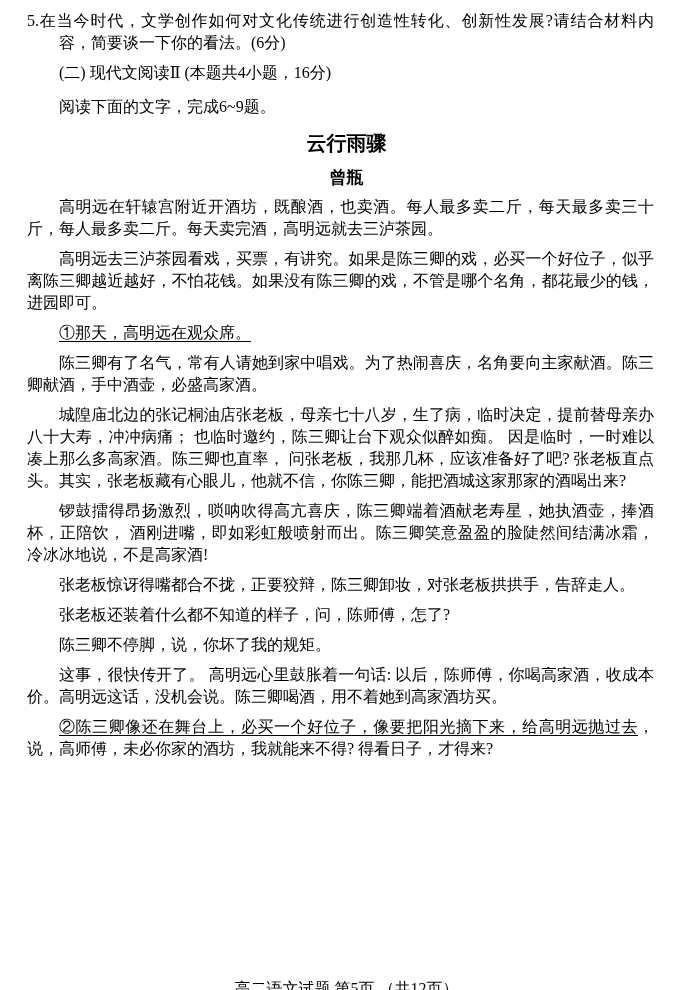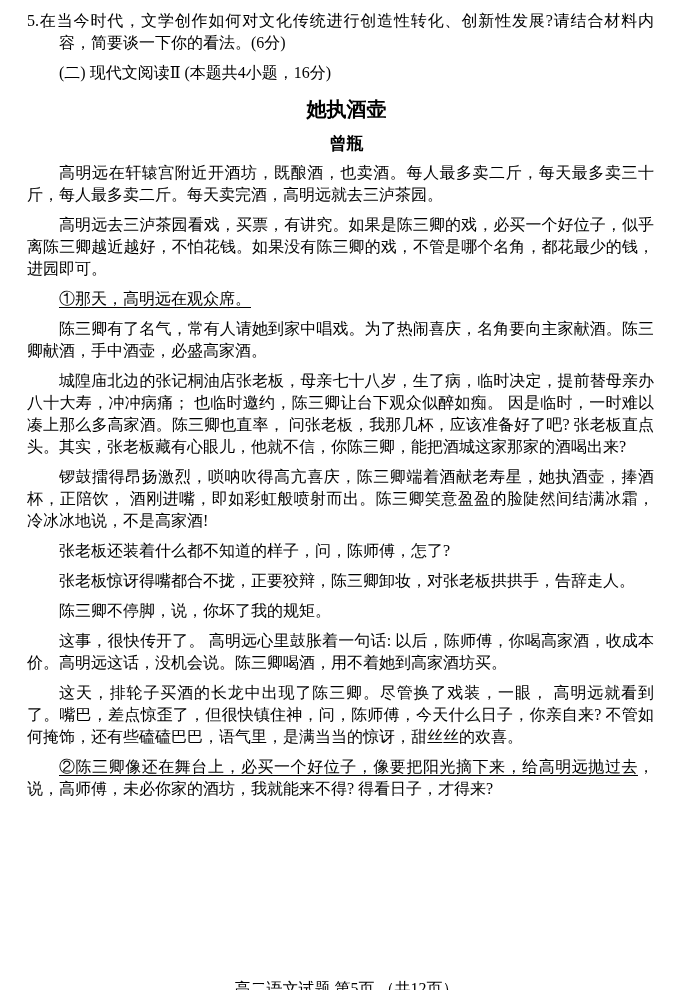--- a/index.html
+++ b/index.html
@@ -45,29 +45,29 @@
     text-align: center; font-size: 16px; line-height: 22px;
   }
 </style>
 </head>
 <body>
 
 <div class="page">
   <div id="content">
       <p class="para hang"><span class="">5.在当今时代，文学创作如何对文化传统进行创造性转化、创新性发展?请结合材料内容，简要谈一下你的看法。(6分)</span></p>
       <p class="para indent"><span class="">(二) 现代文阅读Ⅱ (本题共4小题，16分)</span></p>
-      <p class="para title"><span class="">她执酒壶</span></p>
+      <p class="para indent gap-top"><span class="">阅读下面的文字，完成6~9题。</span></p>
+      <p class="para title"><span class="">云行雨骤</span></p>
       <p class="para author"><span class="">曾瓶</span></p>
       <p class="para body"><span class="">高明远在轩辕宫附近开酒坊，既酿酒，也卖酒。每人最多卖二斤，每天最多卖三十斤，每人最多卖二斤。每天卖完酒，高明远就去三泸茶园。</span></p>
       <p class="para body"><span class="">高明远去三泸茶园看戏，买票，有讲究。如果是陈三卿的戏，必买一个好位子，似乎离陈三卿越近越好，不怕花钱。如果没有陈三卿的戏，不管是哪个名角，都花最少的钱，进园即可。</span></p>
       <p class="para body"><span class="u">①那天，高明远在观众席。</span></p>
       <p class="para body"><span class="">陈三卿有了名气，常有人请她到家中唱戏。为了热闹喜庆，名角要向主家献酒。陈三卿献酒，手中酒壶，必盛高家酒。</span></p>
       <p class="para body"><span class="">城隍庙北边的张记桐油店张老板，母亲七十八岁，生了病，临时决定，提前替母亲办八十大寿，冲冲病痛； 也临时邀约，陈三卿让台下观众似醉如痴。 因是临时，一时难以凑上那么多高家酒。陈三卿也直率， 问张老板，我那几杯，应该准备好了吧? 张老板直点头。其实，张老板藏有心眼儿，他就不信，你陈三卿，能把酒城这家那家的酒喝出来?</span></p>
       <p class="para body"><span class="">锣鼓擂得昂扬激烈，唢呐吹得高亢喜庆，陈三卿端着酒献老寿星，她执酒壶，捧酒杯，正陪饮， 酒刚进嘴，即如彩虹般喷射而出。陈三卿笑意盈盈的脸陡然间结满冰霜，冷冰冰地说，不是高家酒!</span></p>
+      <p class="para body"><span class="">张老板惊讶得嘴都合不拢，正要狡辩，陈三卿卸妆，对张老板拱拱手，告辞走人。</span></p>
       <p class="para body"><span class="">张老板还装着什么都不知道的样子，问，陈师傅，怎了?</span></p>
-      <p class="para body"><span class="">张老板惊讶得嘴都合不拢，正要狡辩，陈三卿卸妆，对张老板拱拱手，告辞走人。</span></p>
       <p class="para body"><span class="">陈三卿不停脚，说，你坏了我的规矩。</span></p>
       <p class="para body"><span class="">这事，很快传开了。 高明远心里鼓胀着一句话: 以后，陈师傅，你喝高家酒，收成本价。高明远这话，没机会说。陈三卿喝酒，用不着她到高家酒坊买。</span></p>
-      <p class="para body"><span class="">这天，排轮子买酒的长龙中出现了陈三卿。尽管换了戏装，一眼， 高明远就看到了。嘴巴，差点惊歪了，但很快镇住神，问，陈师傅，今天什么日子，你亲自来? 不管如何掩饰，还有些磕磕巴巴，语气里，是满当当的惊讶，甜丝丝的欢喜。</span></p>
       <p class="para body"><span class="u">②陈三卿像还在舞台上，必买一个好位子，像要把阳光摘下来，给高明远抛过去</span><span class="">，说，高师傅，未必你家的酒坊，我就能来不得? 得看日子，才得来?</span></p>
     </div>
   <div class="footer">高二语文试题 第5页 （共12页）</div>
 </div>
 
 </body></html>

